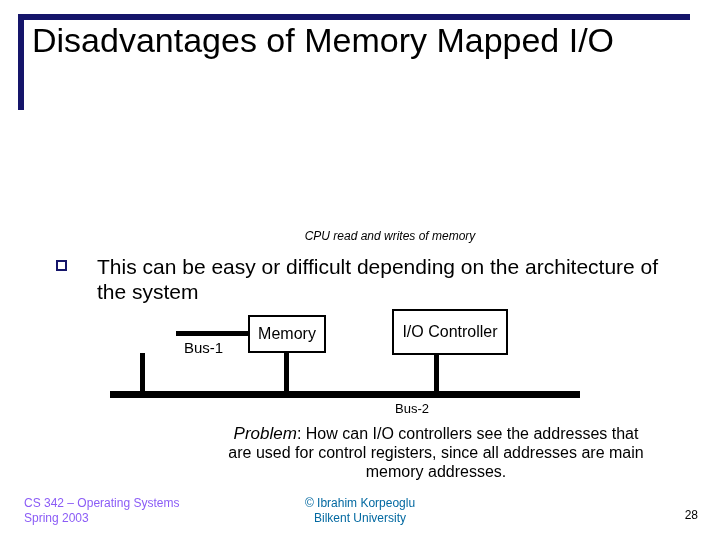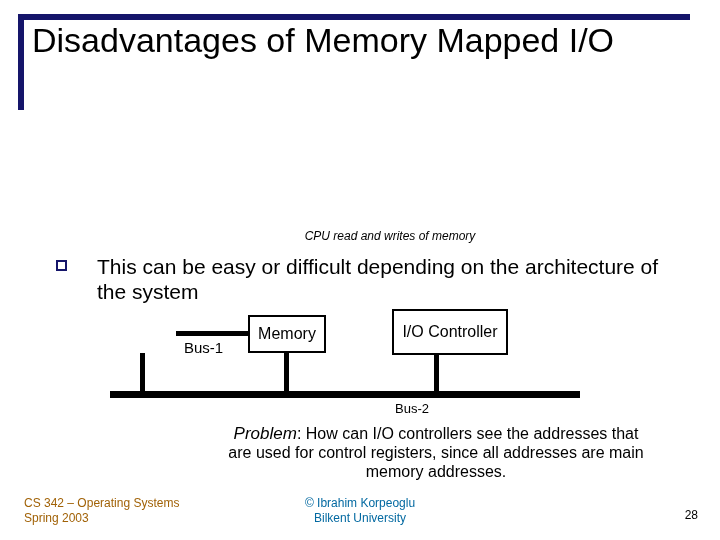--- a/index.html
+++ b/index.html
@@ -125,21 +125,21 @@
   .problem .lead {
     font-style: italic;
     font-size: 17px;
   }
   .footer-left {
     position: absolute;
     left: 24px;
     bottom: 14px;
     font-size: 12px;
     line-height: 15px;
-    color: #a16207;
+    color: #8b5cf6;
     margin-top: 31px;
   }
   .footer-center {
     position: absolute;
     left: 0;
     width: 720px;
     bottom: 14px;
     text-align: center;
     font-size: 12px;
     line-height: 15px;

